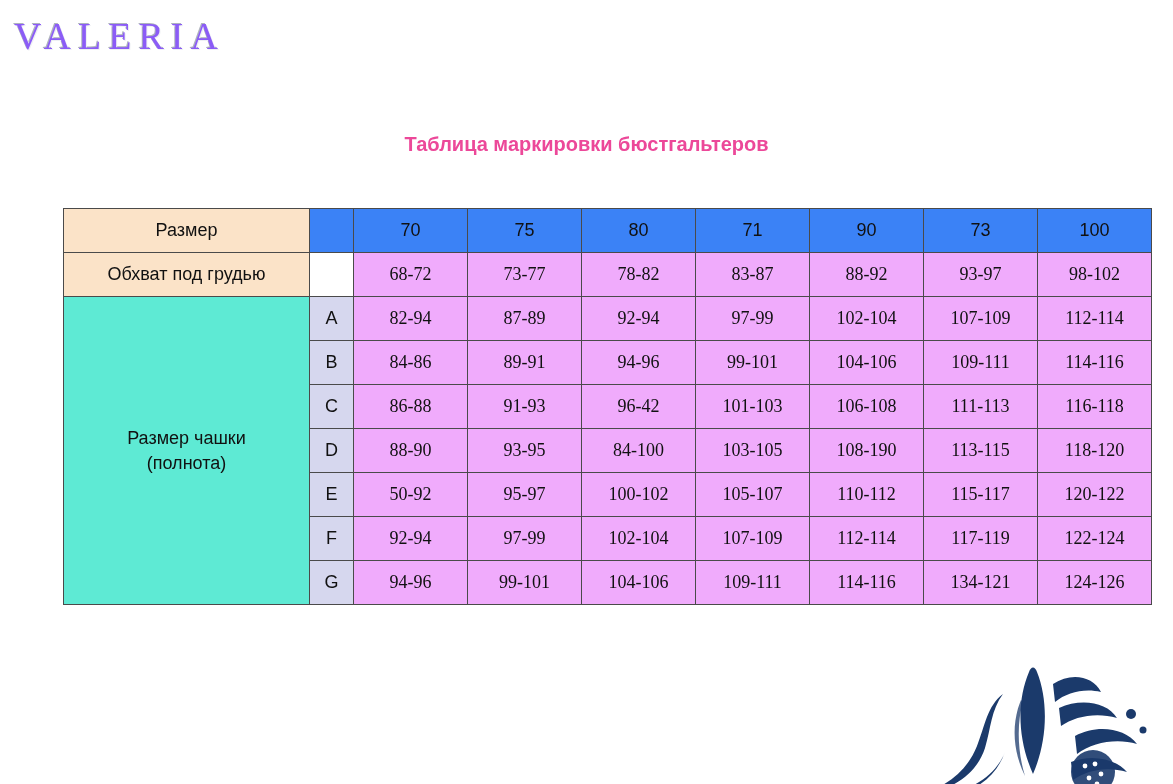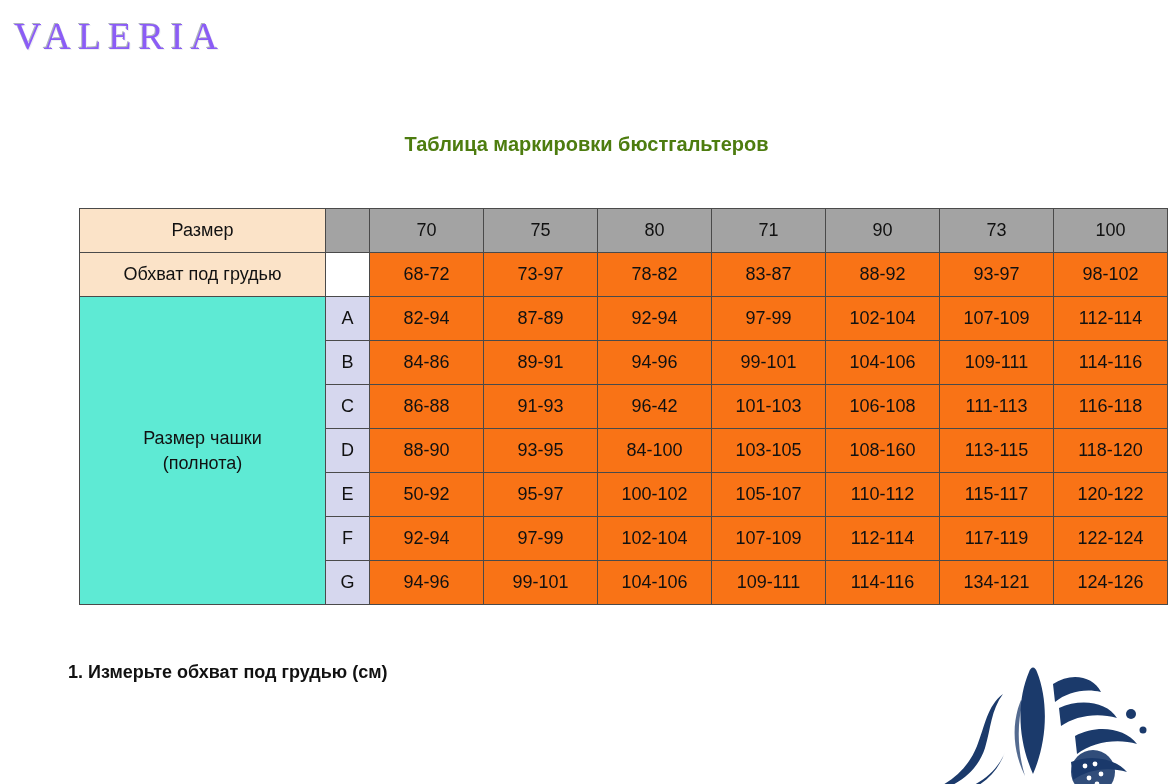--- a/index.html
+++ b/index.html
@@ -30,27 +30,27 @@
 
   
   .table-title {
     position: absolute;
     left: 0;
     right: 0;
     top: 133px;
     text-align: center;
     font-size: 20px;
     font-weight: bold;
-    color: #4d7c0f;
+    color: #ec4899;
   }
 
   
   .table-wrap {
     position: absolute;
-    left: 79px;
+    left: 63px;
     top: 208px;
     width: 1050px;
   }
   table.size-table {
     border-collapse: collapse;
     width: 1050px;
     table-layout: fixed;
   }
   table.size-table td,
   table.size-table th {
@@ -60,32 +60,32 @@
     color: #111111;
     height: 43px;
     padding: 0 2px;
     font-weight: normal;
   }
   .col-label { width: 246px; }
   .col-cup   { width: 44px; }
   .col-data  { width: 114px; }
 
   .hdr-beige {
-    background: #a3a3a3;
+    background: #3b82f6;
     font-weight: bold;
     font-size: 19px;
   }
   .hdr-label {
     background: #fbe3c8;
     font-weight: bold;
     text-align: left;
     padding-left: 14px;
     font-size: 19px;
   }
-  .cell-white { background: #f97316; }
+  .cell-white { background: #f0abfc; font-family: Liberation Serif, serif; }
   .cell-blank-white { background: #ffffff; }
   .cup-cell {
     background: #d6d7ee;
     font-weight: bold;
     font-size: 18px;
   }
   .side-beige {
     background: #5eead4;
     font-weight: bold;
     text-align: left;
@@ -150,21 +150,21 @@
         <td class="hdr-beige">71</td>
         <td class="hdr-beige">90</td>
         <td class="hdr-beige">73</td>
         <td class="hdr-beige">100</td>
       </tr>
 
       <tr>
         <td class="hdr-label">Обхват под грудью</td>
         <td class="cell-blank-white"></td>
         <td class="cell-white">68-72</td>
-        <td class="cell-white">73-97</td>
+        <td class="cell-white">73-77</td>
         <td class="cell-white">78-82</td>
         <td class="cell-white">83-87</td>
         <td class="cell-white">88-92</td>
         <td class="cell-white">93-97</td>
         <td class="cell-white">98-102</td>
       </tr>
 
       <tr>
         <td class="side-beige" rowspan="7">
           <span>Размер чашки</span><br>
@@ -201,21 +201,21 @@
         <td class="cell-white">111-113</td>
         <td class="cell-white">116-118</td>
       </tr>
 
       <tr>
         <td class="cup-cell">D</td>
         <td class="cell-white">88-90</td>
         <td class="cell-white">93-95</td>
         <td class="cell-white">84-100</td>
         <td class="cell-white">103-105</td>
-        <td class="cell-white">108-160</td>
+        <td class="cell-white">108-190</td>
         <td class="cell-white">113-115</td>
         <td class="cell-white">118-120</td>
       </tr>
 
       <tr>
         <td class="cup-cell">E</td>
         <td class="cell-white">50-92</td>
         <td class="cell-white">95-97</td>
         <td class="cell-white">100-102</td>
         <td class="cell-white">105-107</td>
@@ -243,21 +243,20 @@
         <td class="cell-white">109-111</td>
         <td class="cell-white">114-116</td>
         <td class="cell-white">134-121</td>
         <td class="cell-white">124-126</td>
       </tr>
     </tbody>
   </table>
 </div>
 
 <div class="notes">
-  <div class="note">1. Измерьте обхват под грудью (см)</div>
 </div>
 
 <svg class="flower" viewBox="0 0 230 140" aria-hidden="true">
   <g fill="#1b3a6b">
 
     <path d="M8 136 C 30 126, 44 112, 52 92 C 60 72, 62 52, 78 40 C 66 56, 66 74, 60 94 C 53 116, 34 132, 8 138 Z"></path>
     <path d="M30 138 C 54 132, 72 118, 80 98 C 72 120, 56 134, 32 140 Z"></path>
 
     <path d="M104 18 C 92 46, 92 84, 108 120 C 122 88, 124 48, 112 18 C 110 12, 106 12, 104 18 Z"></path>
     <path d="M96 46 C 86 70, 88 98, 100 122 C 92 96, 92 68, 98 48 Z" opacity="0.75"></path>

